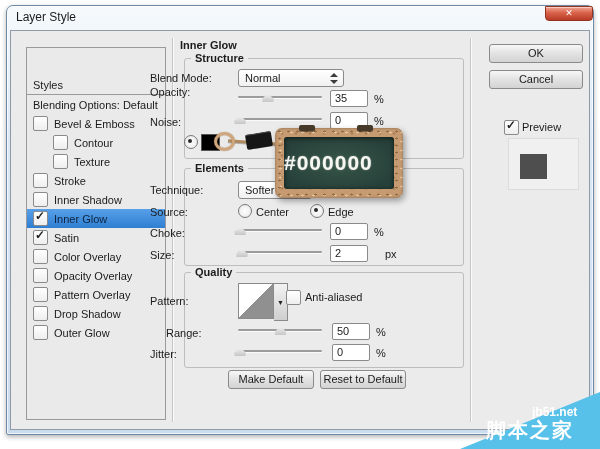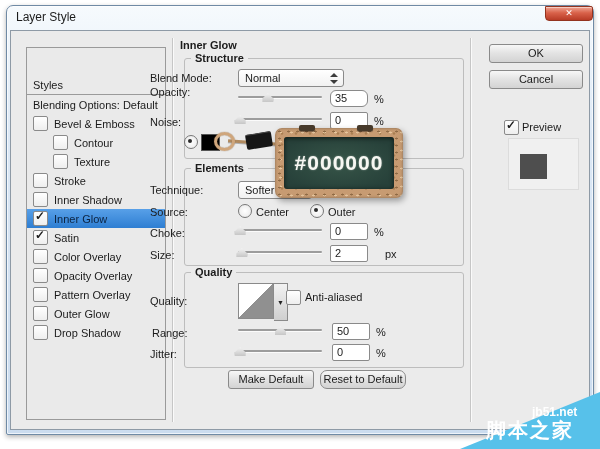--- a/index.html
+++ b/index.html
@@ -56,21 +56,21 @@
   .preview-square{width:27px;height:25px;background:#4e4e4e;}
 
   
   .board{position:absolute;left:275px;top:128px;width:128px;height:70px;z-index:6;border-radius:7px;
     background-color:#c79b72;
     background-image:radial-gradient(#8f6a45 1px,transparent 1.5px),radial-gradient(#e6c69e 1px,transparent 1.4px),radial-gradient(#a97f52 1.2px,transparent 1.6px);
     background-size:9px 7px,11px 9px,14px 11px;
     box-shadow:2px 3px 6px rgba(0,0,0,.35), inset 0 0 3px rgba(0,0,0,.35);}
   .board-inner{position:absolute;left:9px;top:9px;right:9px;bottom:9px;border-radius:3px;
     background:radial-gradient(ellipse at center,#375548 0%,#27413a 80%);
-    box-shadow:inset 0 1px 5px rgba(0,0,0,.65);display:flex;align-items:center;justify-content:center;}
+    box-shadow:inset 0 1px 5px rgba(0,0,0,.65);display:flex;align-items:center;}
   .board-text{color:#f7f7f2;font-weight:bold;font-size:21px;letter-spacing:1px;text-shadow:0 0 2px rgba(255,255,255,.4);}
   .tab{position:absolute;width:16px;height:6px;top:-3px;background:#46392a;border-radius:2px;box-shadow:0 1px 1px rgba(0,0,0,.4);}
   .tab.t1{left:24px;} .tab.t2{left:82px;}
   .loop{position:absolute;left:214px;top:132px;width:15px;height:13px;border:3px solid #cfa67c;border-radius:50%;z-index:6;box-shadow:0 0 1px #7a5a3a, inset 0 0 1px #7a5a3a;}
   .rope{position:absolute;left:228px;top:141px;width:52px;height:3px;background:#b08a5f;transform:rotate(4deg);z-index:5;box-shadow:0 1px 0 rgba(0,0,0,.25);}
   .clamp{position:absolute;left:246px;top:133px;width:26px;height:15px;background:#161616;border-radius:2px;transform:rotate(-9deg);z-index:5;box-shadow:inset 0 1px 0 #4a4a4a;}
 
   
   .wm{position:absolute;left:460px;top:392px;width:140px;height:57px;z-index:7;}
   .wm-tri{position:absolute;inset:0;background:#57c1ea;clip-path:polygon(100% 0,100% 100%,0 100%);}
@@ -151,27 +151,27 @@
     <div class="srow">
       <span class="cb">
           <i></i>
         </span>
       <span>Pattern Overlay</span>
     </div>
     <div class="srow">
       <span class="cb">
           <i></i>
         </span>
+      <span>Drop Shadow</span>
+    </div>
+    <div class="srow">
+      <span class="cb">
+          <i></i>
+        </span>
       <span>Outer Glow</span>
-    </div>
-    <div class="srow">
-      <span class="cb">
-          <i></i>
-        </span>
-      <span>Drop Shadow</span>
     </div>
   </div>
 
   <div class="abs bold" style="left:180px;top:39px;">Inner Glow</div>
 
   <div class="abs grp" style="left:184px;top:58px;width:278px;height:99px;">
     <span class="legend">Structure</span>
   </div>
   <div class="abs rlabel" style="left:150px;top:72px;width:84px;">Blend Mode:</div>
   <div class="abs sel" style="left:238px;top:69px;width:98px;">
@@ -179,21 +179,21 @@
     <span class="stepper">
         <b></b>
         <i></i>
       </span>
   </div>
   <div class="abs rlabel" style="left:150px;top:86px;width:84px;">Opacity:</div>
   <div class="abs slider" style="left:238px;top:91px;width:84px;">
     <span class="track"></span>
       <span class="thumb" style="left: 35%;"></span>
   </div>
-  <div class="abs vbox" style="left:330px;top:90px;border-radius:6px;">35</div>
+  <div class="abs vbox" style="left:330px;top:90px;">35</div>
   <div class="abs" style="left:374px;top:93px;">%</div>
   <div class="abs rlabel" style="left:150px;top:116px;width:84px;">Noise:</div>
   <div class="abs slider" style="left:238px;top:113px;width:84px;">
     <span class="track"></span>
       <span class="thumb" style="left: 2%;"></span>
   </div>
   <div class="abs vbox" style="left:330px;top:112px;">0</div>
   <div class="abs" style="left:374px;top:115px;">%</div>
   <div class="abs radio on" style="left:184px;top:135px;"></div>
   <div class="abs swatch" style="left:201px;top:134px;"></div>
@@ -202,65 +202,65 @@
     <span class="legend">Elements</span>
   </div>
   <div class="abs rlabel" style="left:150px;top:184px;width:84px;">Technique:</div>
   <div class="abs sel" style="left:238px;top:181px;width:66px;">
     <span>Softer</span>
   </div>
   <div class="abs rlabel" style="left:150px;top:206px;width:84px;">Source:</div>
   <div class="abs radio" style="left:238px;top:204px;"></div>
   <div class="abs" style="left:256px;top:206px;">Center</div>
   <div class="abs radio on" style="left:310px;top:204px;"></div>
-  <div class="abs" style="left:328px;top:206px;">Outer</div>
+  <div class="abs" style="left:328px;top:206px;">Edge</div>
   <div class="abs rlabel" style="left:150px;top:227px;width:84px;">Choke:</div>
   <div class="abs slider" style="left:238px;top:224px;width:84px;">
     <span class="track"></span>
       <span class="thumb" style="left: 2%;"></span>
   </div>
   <div class="abs vbox" style="left:330px;top:223px;">0</div>
   <div class="abs" style="left:374px;top:226px;">%</div>
   <div class="abs rlabel" style="left:150px;top:249px;width:84px;">Size:</div>
   <div class="abs slider" style="left:238px;top:246px;width:84px;">
     <span class="track"></span>
       <span class="thumb" style="left: 4%;"></span>
   </div>
   <div class="abs vbox" style="left:330px;top:245px;">2</div>
   <div class="abs" style="left:385px;top:248px;">px</div>
 
   <div class="abs grp" style="left:184px;top:272px;width:278px;height:94px;">
     <span class="legend">Quality</span>
   </div>
-  <div class="abs rlabel" style="left:150px;top:295px;width:84px;">Quality:</div>
+  <div class="abs rlabel" style="left:150px;top:295px;width:84px;">Pattern:</div>
   <div class="abs" style="left:238px;top:283px;display:flex;">
     <span class="contour-thumb"></span>
     <span class="contour-arrow">▼</span>
   </div>
   <div class="abs cb" style="left:286px;top:290px;">
       <i></i>
     </div>
   <div class="abs" style="left:305px;top:291px;">Anti-aliased</div>
-  <div class="abs rlabel" style="left:152px;top:327px;width:84px;">Range:</div>
+  <div class="abs rlabel" style="left:166px;top:327px;width:84px;">Range:</div>
   <div class="abs slider" style="left:238px;top:324px;width:84px;">
     <span class="track"></span>
       <span class="thumb" style="left: 50%;"></span>
   </div>
   <div class="abs vbox" style="left:332px;top:323px;">50</div>
   <div class="abs" style="left:376px;top:326px;">%</div>
   <div class="abs rlabel" style="left:150px;top:348px;width:84px;">Jitter:</div>
   <div class="abs slider" style="left:238px;top:345px;width:84px;">
     <span class="track"></span>
       <span class="thumb" style="left: 2%;"></span>
   </div>
   <div class="abs vbox" style="left:332px;top:344px;">0</div>
   <div class="abs" style="left:376px;top:347px;">%</div>
 
   <div class="abs btn" style="left:228px;top:370px;width:84px;">Make Default</div>
-  <div class="abs btn" style="left:320px;top:370px;width:84px;border-radius:7px;">Reset to Default</div>
+  <div class="abs btn" style="left:320px;top:370px;width:84px;">Reset to Default</div>
 
   <div class="abs btn" style="left:489px;top:44px;width:92px;">OK</div>
   <div class="abs btn" style="left:489px;top:70px;width:92px;">Cancel</div>
   <div class="abs cb" style="left:504px;top:120px;">
       <i>✓</i>
     </div>
   <div class="abs" style="left:522px;top:121px;">Preview</div>
   <div class="abs preview-panel" style="left:508px;top:138px;"></div>
   <div class="abs preview-square" style="left:520px;top:154px;"></div>
 

